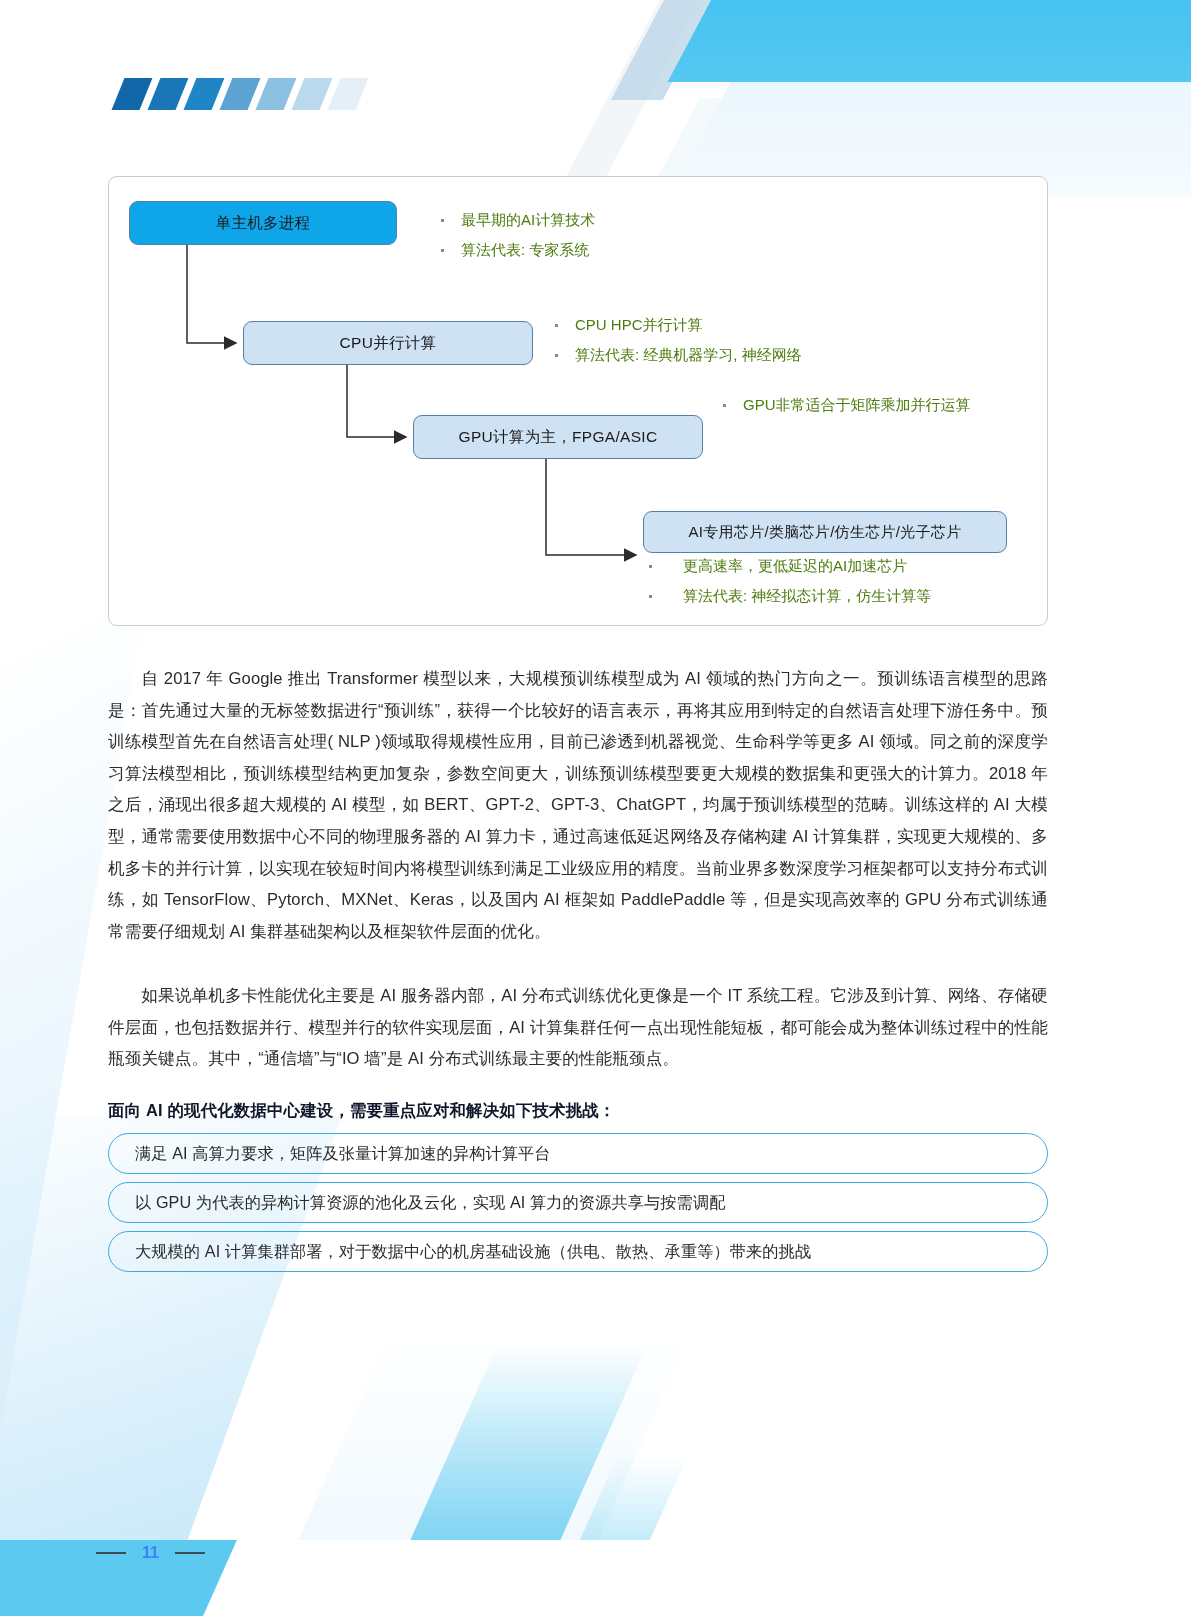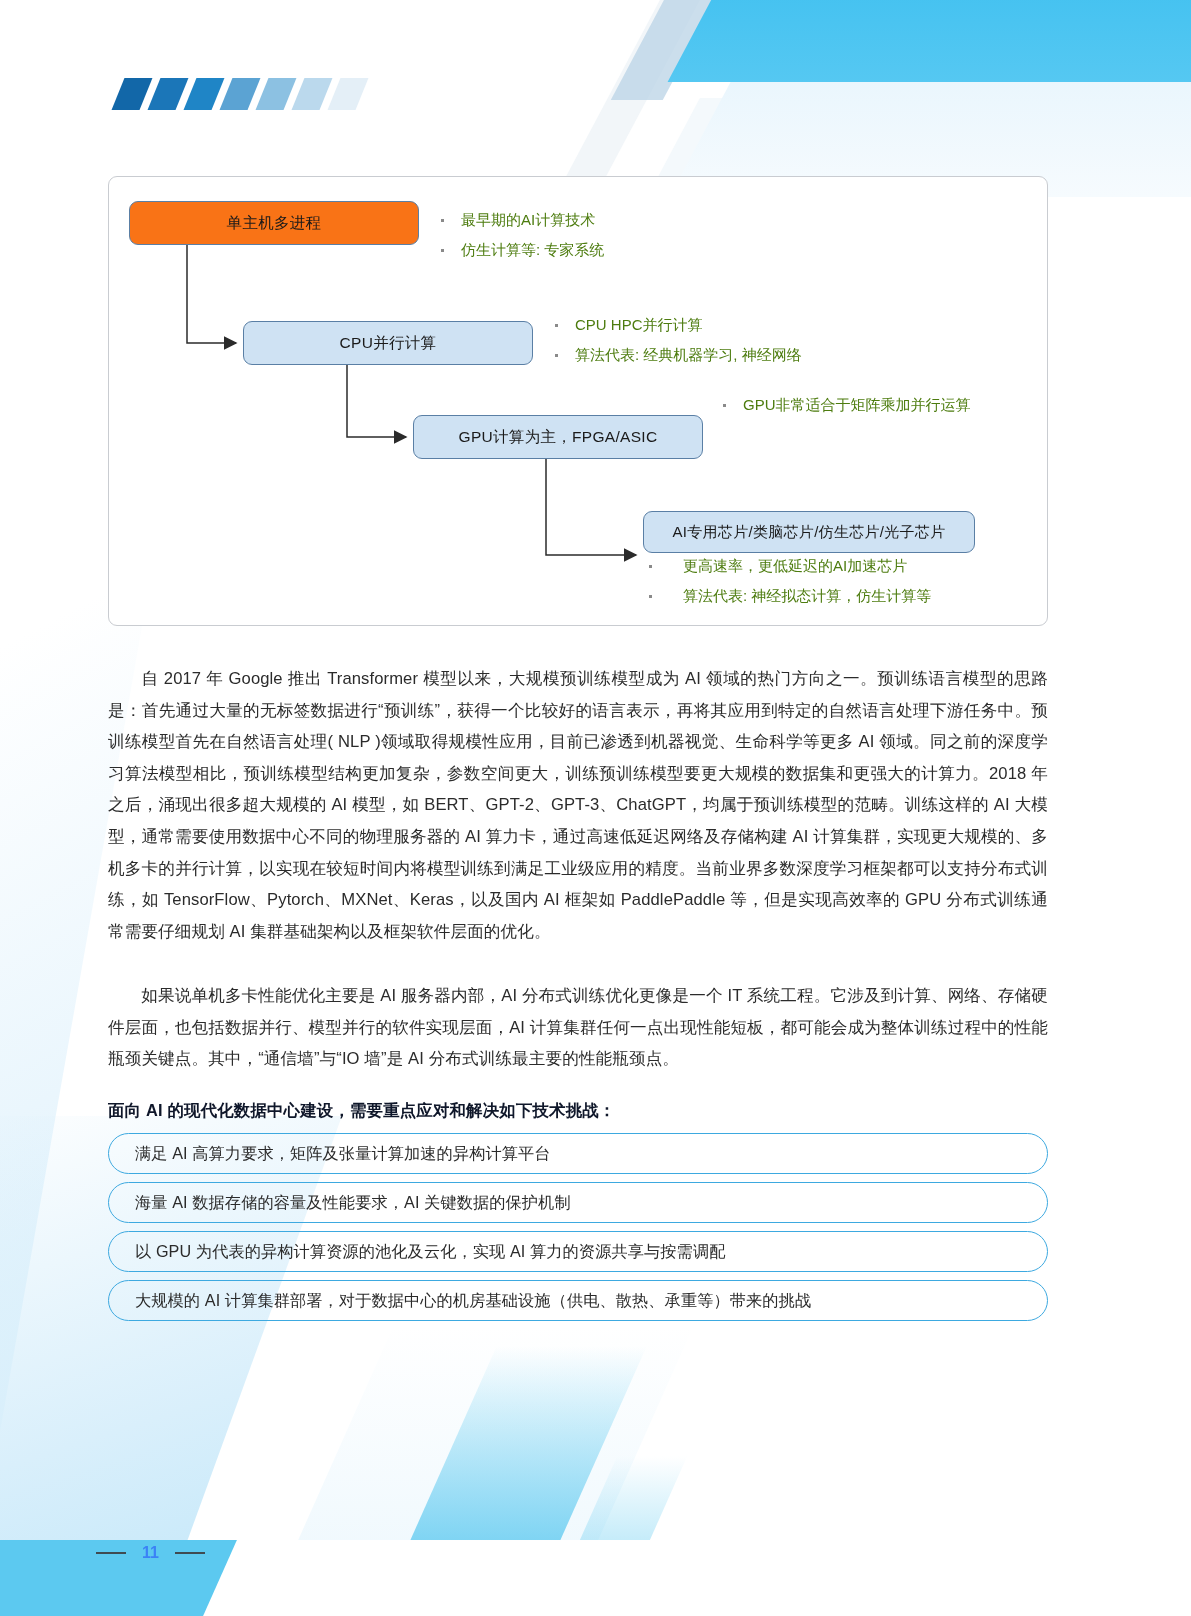--- a/index.html
+++ b/index.html
@@ -199,44 +199,44 @@
         </marker>
       </defs>
 
       <path d="M78,68 L78,166 L127,166" fill="none" stroke="#2b2b2b" stroke-width="1.5" marker-end="url(#arr)"></path>
 
       <path d="M238,188 L238,260 L297,260" fill="none" stroke="#2b2b2b" stroke-width="1.5" marker-end="url(#arr)"></path>
 
       <path d="M437,282 L437,378 L527,378" fill="none" stroke="#2b2b2b" stroke-width="1.5" marker-end="url(#arr)"></path>
     </svg>
 
-    <div class="dnode" style="left: 20px; top: 24px; width: 290px; height: 44px; background: #f97316; border-color: rgb(90, 127, 165); align-items: center;">
+    <div class="dnode" style="left: 20px; top: 24px; width: 268px; height: 44px; background: #0ea5e9; border-color: rgb(90, 127, 165); align-items: center;">
       <span>单主机多进程</span>
     </div>
     <div class="dbullets" style="left:326px;top:28px;">
       <div>最早期的AI计算技术</div>
-      <div>仿生计算等: 专家系统</div>
+      <div>算法代表: 专家系统</div>
     </div>
 
     <div class="dnode" style="left: 134px; top: 144px; width: 290px; height: 44px; background: rgb(207, 226, 243); border-color: rgb(90, 127, 165);">
       <span>CPU并行计算</span>
     </div>
     <div class="dbullets" style="left:440px;top:133px;">
       <div>CPU HPC并行计算</div>
       <div>算法代表: 经典机器学习, 神经网络</div>
     </div>
 
     <div class="dnode" style="left: 304px; top: 238px; width: 290px; height: 44px; background: rgb(207, 226, 243); border-color: rgb(90, 127, 165);">
       <span>GPU计算为主，FPGA/ASIC</span>
     </div>
     <div class="dbullets" style="left:608px;top:213px;">
       <div>GPU非常适合于矩阵乘加并行运算</div>
     </div>
 
-    <div class="dnode" style="left: 534px; top: 334px; width: 332px; height: 42px; font-size: 15px; background: rgb(207, 226, 243); border-color: rgb(90, 127, 165);">
+    <div class="dnode" style="left: 534px; top: 334px; width: 364px; height: 42px; font-size: 15px; background: rgb(207, 226, 243); border-color: rgb(90, 127, 165);">
       <span>AI专用芯片/类脑芯片/仿生芯片/光子芯片</span>
     </div>
     <div class="dbullets" style="left:534px;top:374px;">
       <div style="padding-left:40px;">更高速率，更低延迟的AI加速芯片</div>
       <div style="padding-left:40px;">算法代表: 神经拟态计算，仿生计算等</div>
     </div>
   </div>
 
   <div class="para" style="top:663px;">
     <span class="indent"></span><span>自 2017 年 Google 推出 Transformer 模型以来，大规模预训练模型成为 AI 领域的热门方向之一。预训练语言模型的思路是：首先通过大量的无标签数据进行“预训练”，获得一个比较好的语言表示，再将其应用到特定的自然语言处理下游任务中。预训练模型首先在自然语言处理( NLP )领域取得规模性应用，目前已渗透到机器视觉、生命科学等更多 AI 领域。同之前的深度学习算法模型相比，预训练模型结构更加复杂，参数空间更大，训练预训练模型要更大规模的数据集和更强大的计算力。2018 年之后，涌现出很多超大规模的 AI 模型，如 BERT、GPT-2、GPT-3、ChatGPT，均属于预训练模型的范畴。训练这样的 AI 大模型，通常需要使用数据中心不同的物理服务器的 AI 算力卡，通过高速低延迟网络及存储构建 AI 计算集群，实现更大规模的、多机多卡的并行计算，以实现在较短时间内将模型训练到满足工业级应用的精度。当前业界多数深度学习框架都可以支持分布式训练，如 TensorFlow、Pytorch、MXNet、Keras，以及国内 AI 框架如 PaddlePaddle 等，但是实现高效率的 GPU 分布式训练通常需要仔细规划 AI 集群基础架构以及框架软件层面的优化。</span>
@@ -244,23 +244,20 @@
 
   <div class="para" style="top:980px;">
     <span class="indent"></span><span>如果说单机多卡性能优化主要是 AI 服务器内部，AI 分布式训练优化更像是一个 IT 系统工程。它涉及到计算、网络、存储硬件层面，也包括数据并行、模型并行的软件实现层面，AI 计算集群任何一点出现性能短板，都可能会成为整体训练过程中的性能瓶颈关键点。其中，“通信墙”与“IO 墙”是 AI 分布式训练最主要的性能瓶颈点。</span>
   </div>
 
   <div class="blue-head" style="color: #0f172a;">面向 AI 的现代化数据中心建设，需要重点应对和解决如下技术挑战：</div>
 
   <div class="pills">
     <div class="pill" style="border-color: rgb(61, 169, 224);">
       <span>满足 AI 高算力要求，矩阵及张量计算加速的异构计算平台</span>
-    </div>
-    <div class="pill" style="border-color: rgb(61, 169, 224);">
-      <span>海量 AI 数据存储的容量及性能要求，AI 关键数据的保护机制</span>
     </div>
     <div class="pill" style="border-color: rgb(61, 169, 224); text-align: right;">
       <span>以 GPU 为代表的异构计算资源的池化及云化，实现 AI 算力的资源共享与按需调配</span>
     </div>
     <div class="pill" style="border-color: rgb(61, 169, 224);">
       <span>大规模的 AI 计算集群部署，对于数据中心的机房基础设施（供电、散热、承重等）带来的挑战</span>
     </div>
   </div>
 
   <div class="footer">

